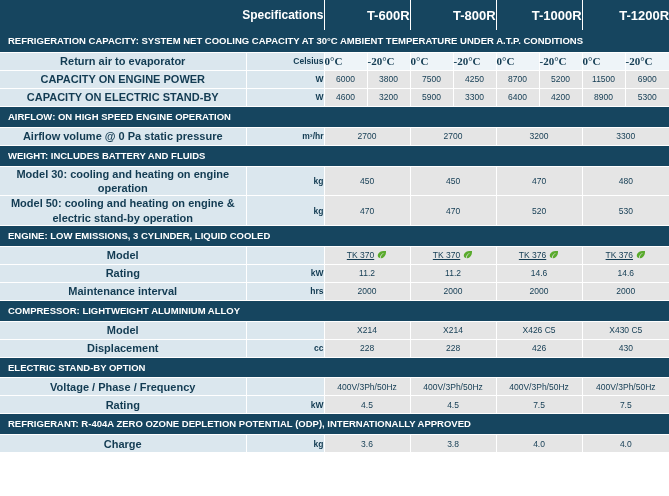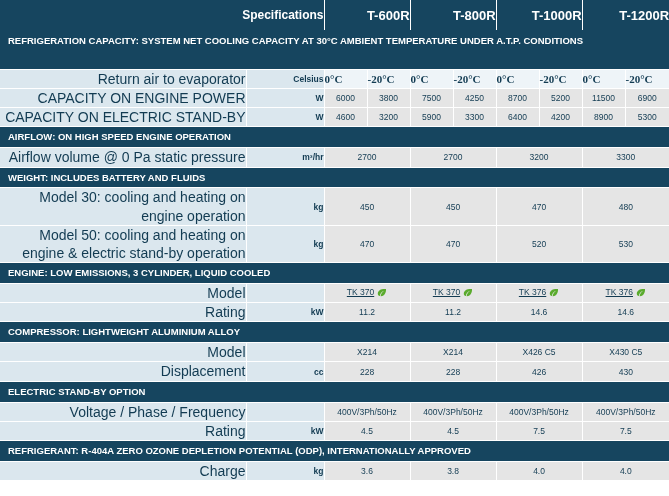--- a/index.html
+++ b/index.html
@@ -50,35 +50,35 @@
     background: #16455f;
     color: #ffffff;
     font-weight: bold;
     font-size: 9.5px;
     padding: 4px 8px 4px 8px;
     line-height: 1.25;
     border-bottom: 1px solid #ffffff;
   }
   .section-row.tall td {
     padding-top: 5px;
-    padding-bottom: 22px;
+    padding-bottom: 5px;
   }
 
   
   .data-row td {
     border-bottom: 1px solid #ffffff;
     height: 17px;
   }
   .lbl {
     background: #dbe7ee;
     color: #123b52;
-    font-weight: normal;
-    font-size: 14px;
+    font-weight: bold;
+    font-size: 11px;
     padding: 3px 6px;
-    text-align: right;
+    text-align: center;
     line-height: 1.3;
     border-right: 1px solid #ffffff;
   }
   .unit {
     background: #dbe7ee;
     color: #123b52;
     font-weight: bold;
     font-size: 8.5px;
     text-align: right;
     border-right: 1px solid #ffffff;
@@ -233,20 +233,28 @@
 
   <tr class="data-row">
     <td class="lbl">Rating</td>
     <td class="unit">kW</td>
     <td class="val" colspan="2">11.2</td>
     <td class="val" colspan="2">11.2</td>
     <td class="val" colspan="2">14.6</td>
     <td class="val" colspan="2">14.6</td>
   </tr>
 
+  <tr class="data-row">
+    <td class="lbl">Maintenance interval</td>
+    <td class="unit">hrs</td>
+    <td class="val" colspan="2">2000</td>
+    <td class="val" colspan="2">2000</td>
+    <td class="val" colspan="2">2000</td>
+    <td class="val" colspan="2">2000</td>
+  </tr>
 
   <tr class="section-row">
     <td colspan="10">COMPRESSOR: LIGHTWEIGHT ALUMINIUM ALLOY</td>
   </tr>
 
   <tr class="data-row">
     <td class="lbl">Model</td>
     <td class="unit"></td>
     <td class="val" colspan="2">X214</td>
     <td class="val" colspan="2">X214</td>

